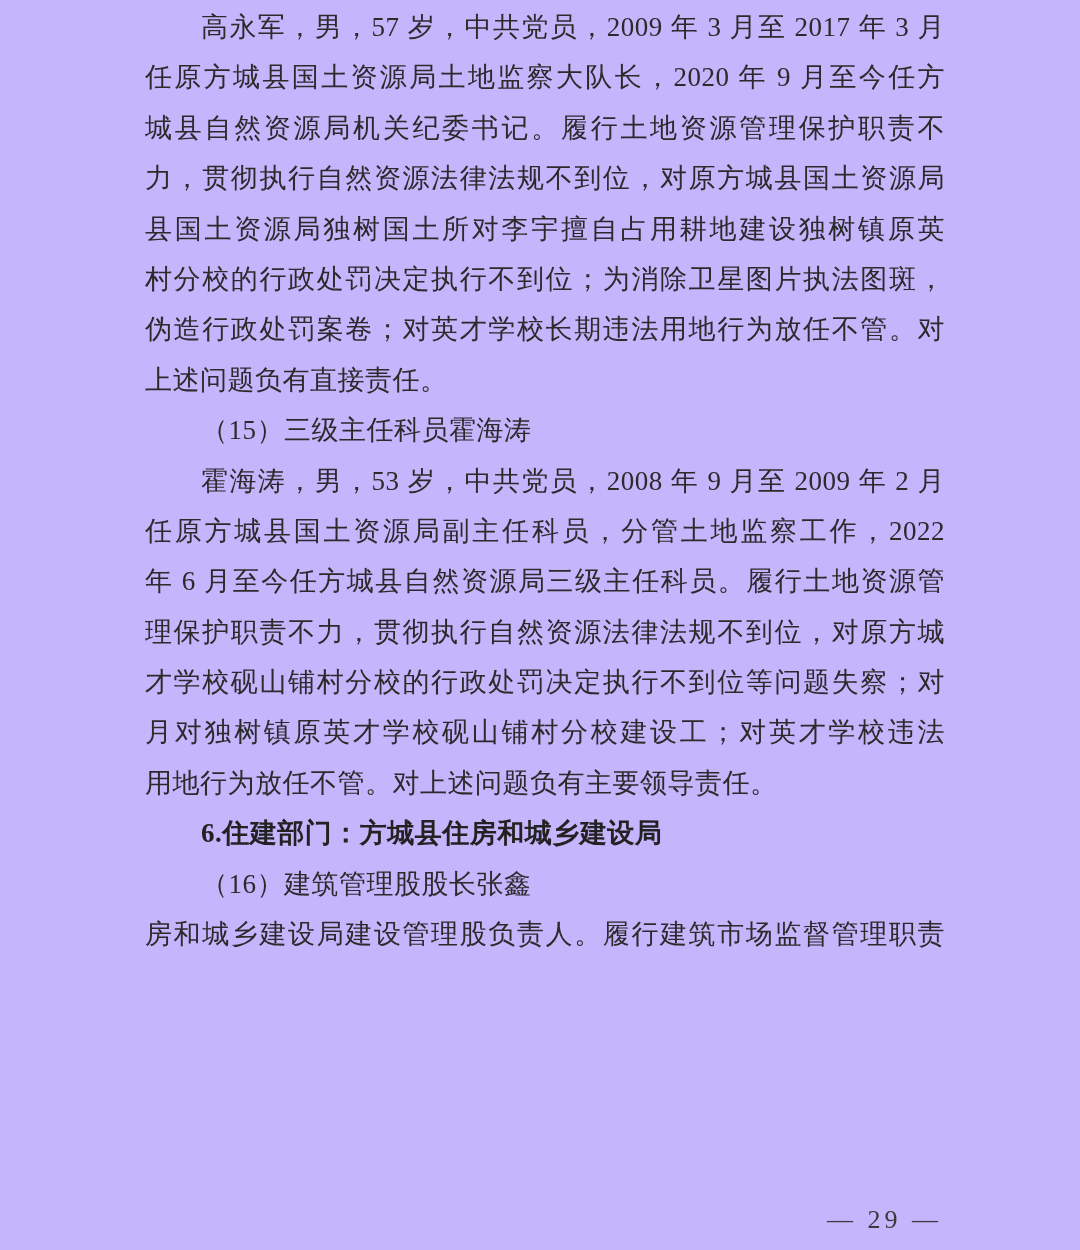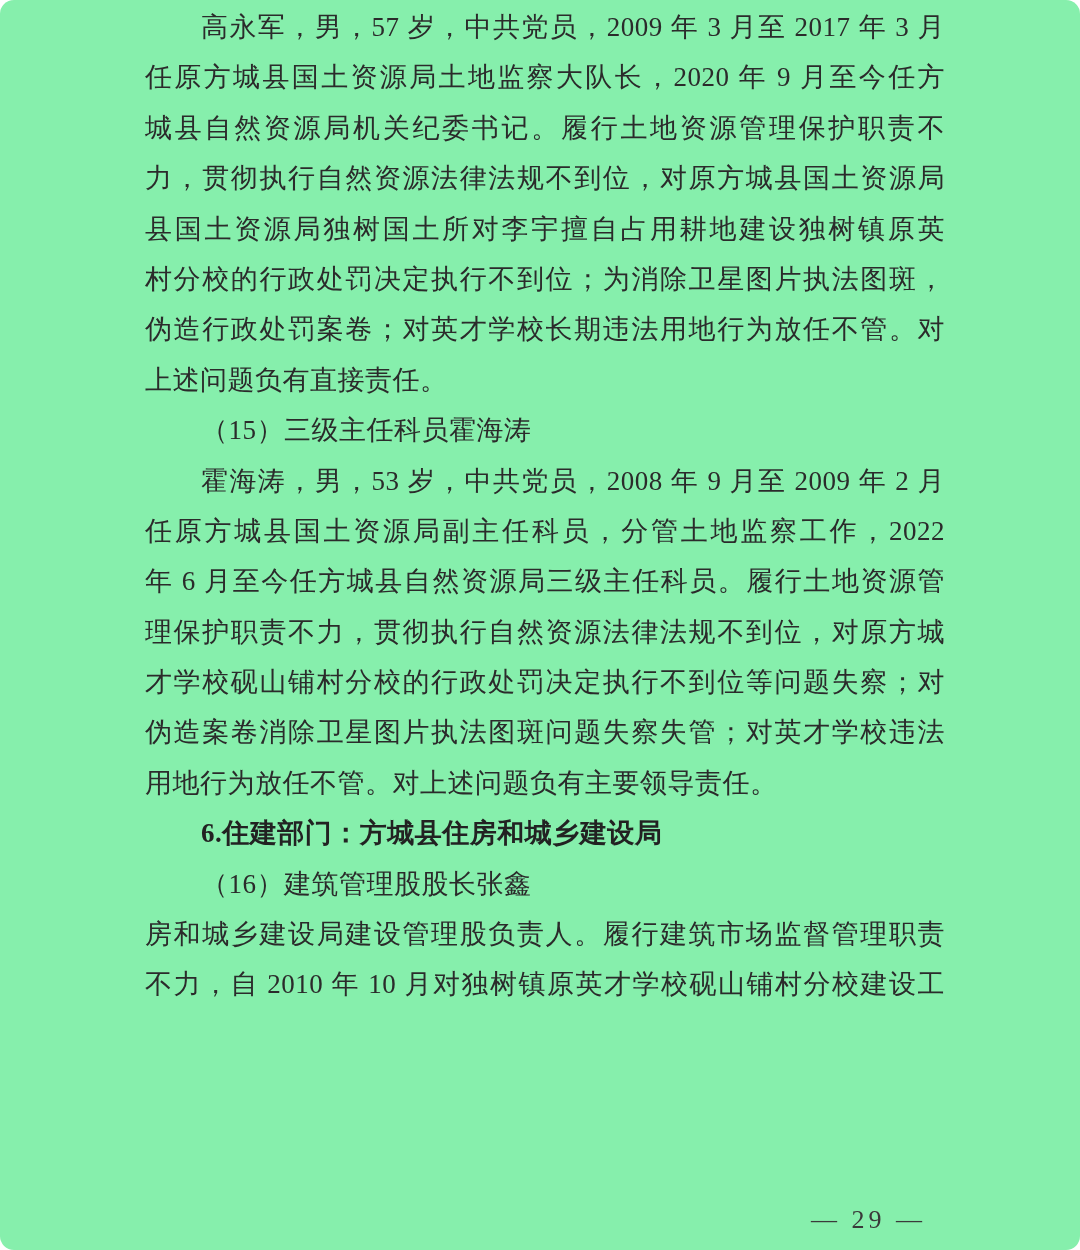--- a/index.html
+++ b/index.html
@@ -10,22 +10,21 @@
     width: 1080px;
     height: 1250px;
     background: #ffffff;
     font-family: "Liberation Serif", "DejaVu Serif", serif;
     overflow: hidden;
   }
   .page {
     position: relative;
     width: 1080px;
     height: 1250px;
-    background: #86efac;
-    border-radius: 14px;
+    background: #c4b5fd;
   }
   .text-block {
     position: absolute;
     left: 145px;
     top: 2px;
     width: 800px;
     color: #2b2b2b;
     font-size: 27px;
     line-height: 50.4px;
     letter-spacing: 0.5px;
@@ -46,21 +45,21 @@
   .line.indent {
     padding-left: 56px;
   }
   .line.bold {
     font-weight: 700;
     color: #222222;
     text-align: center;
   }
   .footer {
     position: absolute;
-    right: 154px;
+    right: 138px;
     top: 1205px;
     color: #3a3a3a;
     font-size: 26px;
     letter-spacing: 4px;
     white-space: nowrap;
   }
 </style>
 </head>
 <body>
 
@@ -73,21 +72,20 @@
       <div class="line">县国土资源局独树国土所对李宇擅自占用耕地建设独树镇原英</div>
       <div class="line">村分校的行政处罚决定执行不到位；为消除卫星图片执法图斑，</div>
       <div class="line">伪造行政处罚案卷；对英才学校长期违法用地行为放任不管。对</div>
       <div class="line left">上述问题负有直接责任。</div>
       <div class="line left indent">（15）三级主任科员霍海涛</div>
       <div class="line indent">霍海涛，男，53 岁，中共党员，2008 年 9 月至 2009 年 2 月</div>
       <div class="line">任原方城县国土资源局副主任科员，分管土地监察工作，2022</div>
       <div class="line">年 6 月至今任方城县自然资源局三级主任科员。履行土地资源管</div>
       <div class="line">理保护职责不力，贯彻执行自然资源法律法规不到位，对原方城</div>
       <div class="line">才学校砚山铺村分校的行政处罚决定执行不到位等问题失察；对</div>
-      <div class="line">伪造案卷消除卫星图片执法图斑问题失察失管；对英才学校违法</div>
+      <div class="line">月对独树镇原英才学校砚山铺村分校建设工；对英才学校违法</div>
       <div class="line left">用地行为放任不管。对上述问题负有主要领导责任。</div>
       <div class="line left indent bold">6.住建部门：方城县住房和城乡建设局</div>
       <div class="line left indent">（16）建筑管理股股长张鑫</div>
       <div class="line">房和城乡建设局建设管理股负责人。履行建筑市场监督管理职责</div>
-      <div class="line">不力，自 2010 年 10 月对独树镇原英才学校砚山铺村分校建设工</div>
     </div>
   <div class="footer">— 29 —</div>
 </div>
 
 </body></html>

